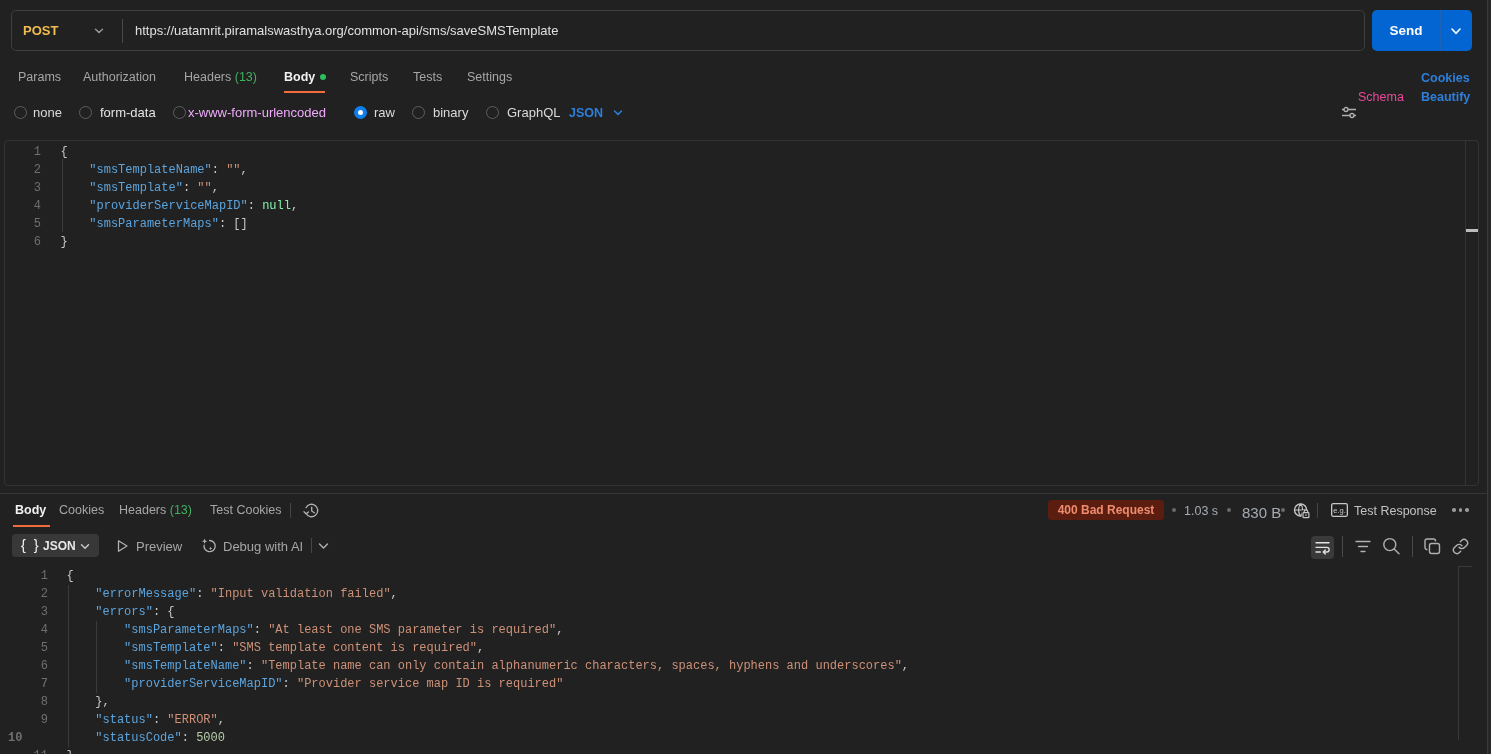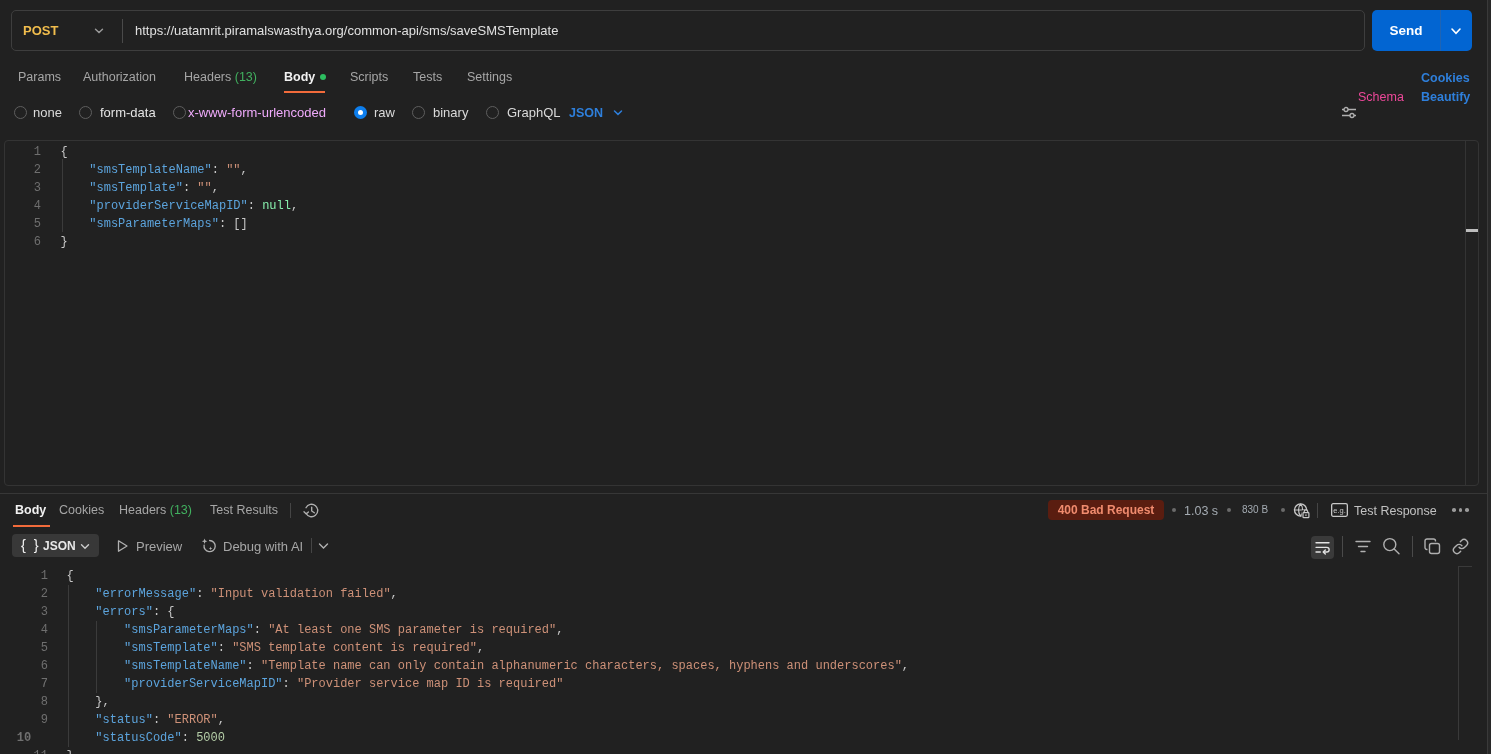--- a/index.html
+++ b/index.html
@@ -91,33 +91,33 @@
     <div class="abs mono" style="left:60.5px;top:215px;">    <span class="key">"smsParameterMaps"</span><span class="pun">: </span><span class="pun">[]</span></div>
     <div class="abs mono" style="left:60.5px;top:233px;"><span class="pun">}</span></div>
   </div>
 <div class="abs" style="left:61.5px;top:159px;width:1px;height:73px;background:#3b3b3b;"></div>
 
 <div class="abs" style="left:0;top:493px;width:1491px;height:1px;background:#373737;"></div>
 <div class="abs" style="left:15px;top:503px;color:#f1f1f1;font-weight:bold;font-size:12.5px;">Body</div>
 <div class="abs" style="left:13px;top:525px;width:37px;height:2px;background:#f26b3b;"></div>
 <div class="abs tab" style="left:59px;top:503px;">Cookies</div>
 <div class="abs tab" style="left:119px;top:503px;">Headers <span style="color:#41b05f;">(13)</span></div>
-<div class="abs tab" style="left:210px;top:503px;">Test Results</div>
+<div class="abs tab" style="left:210px;top:503px;">Test Cookies</div>
 <div class="abs" style="left:290px;top:503px;width:1px;height:15px;background:#454545;"></div>
 <svg class="abs" style="left:303px;top:502px;" width="17" height="17" viewBox="0 0 17 17">
     <path d="M3.0 11.3 A6.2 6.2 0 1 0 3.0 5.7" stroke="#b0b0b0" stroke-width="1.35" fill="none" stroke-linecap="round"></path>
     <path d="M1.0 9.7 L3.1 11.9 L5.4 9.9" stroke="#b0b0b0" stroke-width="1.35" fill="none" stroke-linecap="round" stroke-linejoin="round"></path>
     <path d="M8.7 5.2 V9 L11.3 10.8" stroke="#b0b0b0" stroke-width="1.35" fill="none" stroke-linecap="round"></path>
   </svg>
 
 <div class="abs" style="left:1048px;top:500px;width:116px;height:20px;background:#5a1d10;border-radius:4px;color:#f08b6e;font-size:12px;font-weight:bold;text-align:center;line-height:20px;">400 Bad Request</div>
 <div class="abs" style="left:1172px;top:508px;width:4px;height:4px;border-radius:50%;background:#6a6a6a;"></div>
 <div class="abs" style="left:1184px;top:504px;color:#a4abb2;font-size:12.5px;">1.03 s</div>
 <div class="abs" style="left:1227px;top:508px;width:4px;height:4px;border-radius:50%;background:#6a6a6a;"></div>
-<div class="abs" style="left:1242px;top:504px;color:#a4abb2;font-size:10px;">830 B</div>
+<div class="abs" style="left:1242px;top:504px;color:#a4abb2;font-size:15px;">830 B</div>
 <div class="abs" style="left:1281px;top:508px;width:4px;height:4px;border-radius:50%;background:#6a6a6a;"></div>
 <svg class="abs" style="left:1293px;top:502px;" width="18" height="17" viewBox="0 0 18 17">
     <circle cx="7.6" cy="8" r="6.1" stroke="#c8c8c8" stroke-width="1.35" fill="none"></circle>
     <path d="M1.5 8 H13.7 M7.6 1.9 C4.9 4.9,4.9 11.1,7.6 14.1 M7.6 1.9 C10.3 4.9,10.3 11.1,7.6 14.1" stroke="#c8c8c8" stroke-width="1.2" fill="none"></path>
     <rect x="8.7" y="8.3" width="8.6" height="8.4" fill="#212121" stroke="none"></rect>
     <path d="M11.2 10.7 v-1.1 a1.75 1.75 0 0 1 3.5 0 v1.1" stroke="#c8c8c8" stroke-width="1.2" fill="none"></path>
     <rect x="10" y="10.7" width="5.9" height="5" rx="0.8" stroke="#c8c8c8" stroke-width="1.2" fill="none"></rect>
     <path d="M12.2 13.2 h1.5" stroke="#c8c8c8" stroke-width="1.2"></path>
   </svg>
 <div class="abs" style="left:1317px;top:503px;width:1px;height:15px;background:#454545;"></div>
@@ -180,21 +180,21 @@
 <div id="resgutter">
     <div class="abs mono ln" style="left:0;top:566.5px;width:48px;text-align:right;">1</div>
     <div class="abs mono ln" style="left:0;top:584.5px;width:48px;text-align:right;">2</div>
     <div class="abs mono ln" style="left:0;top:602.5px;width:48px;text-align:right;">3</div>
     <div class="abs mono ln" style="left:0;top:620.5px;width:48px;text-align:right;">4</div>
     <div class="abs mono ln" style="left:0;top:638.5px;width:48px;text-align:right;">5</div>
     <div class="abs mono ln" style="left:0;top:656.5px;width:48px;text-align:right;">6</div>
     <div class="abs mono ln" style="left:0;top:674.5px;width:48px;text-align:right;">7</div>
     <div class="abs mono ln" style="left:0;top:692.5px;width:48px;text-align:right;">8</div>
     <div class="abs mono ln" style="left:0;top:710.5px;width:48px;text-align:right;">9</div>
-    <div class="abs mono ln" style="left:0;top:728.5px;width:48px;text-align:center;font-weight:bold;">10</div>
+    <div class="abs mono ln" style="left:8px;top:728.5px;width:48px;text-align:left;font-weight:bold;">10</div>
     <div class="abs mono ln" style="left:0;top:746.5px;width:48px;text-align:right;">11</div>
   </div>
 <div id="rescode">
     <div class="abs mono" style="left:66.5px;top:566.5px;"><span class="pun">{</span></div>
     <div class="abs mono" style="left:66.5px;top:584.5px;">    <span class="key">"errorMessage"</span><span class="pun">: </span><span class="str">"Input validation failed"</span><span class="pun">,</span></div>
     <div class="abs mono" style="left:66.5px;top:602.5px;">    <span class="key">"errors"</span><span class="pun">: {</span></div>
     <div class="abs mono" style="left:66.5px;top:620.5px;">        <span class="key">"smsParameterMaps"</span><span class="pun">: </span><span class="str">"At least one SMS parameter is required"</span><span class="pun">,</span></div>
     <div class="abs mono" style="left:66.5px;top:638.5px;">        <span class="key">"smsTemplate"</span><span class="pun">: </span><span class="str">"SMS template content is required"</span><span class="pun">,</span></div>
     <div class="abs mono" style="left:66.5px;top:656.5px;">        <span class="key">"smsTemplateName"</span><span class="pun">: </span><span class="str">"Template name can only contain alphanumeric characters, spaces, hyphens and underscores"</span><span class="pun">,</span></div>
     <div class="abs mono" style="left:66.5px;top:674.5px;">        <span class="key">"providerServiceMapID"</span><span class="pun">: </span><span class="str">"Provider service map ID is required"</span></div>

